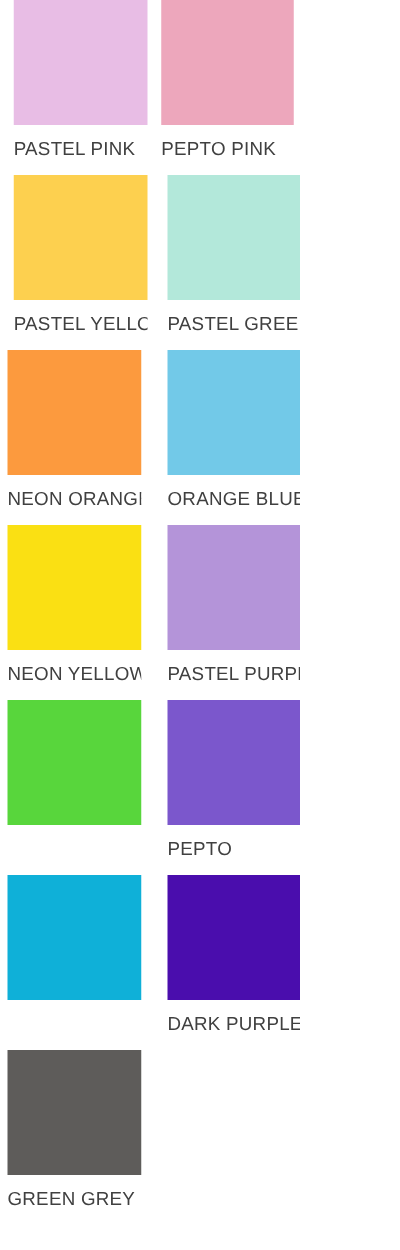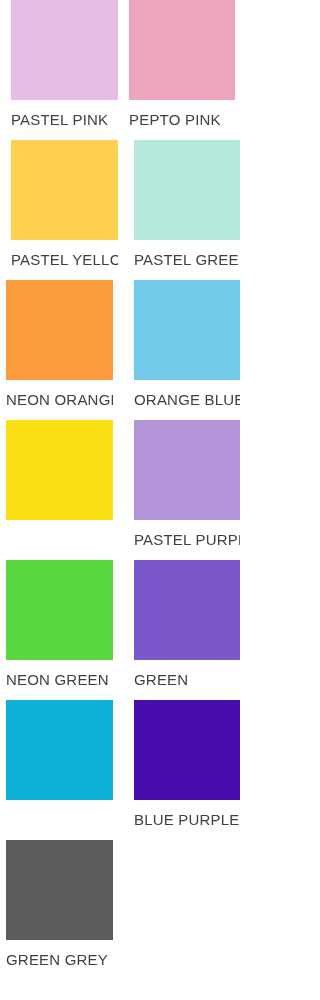--- a/index.html
+++ b/index.html
@@ -81,44 +81,44 @@
     <div class="swatch-label">NEON ORANGE</div>
   </div>
 
   <div class="swatch-cell col-left">
     <div class="swatch-chip" style="background-color: rgb(114, 201, 232);"></div>
     <div class="swatch-label">ORANGE BLUE</div>
   </div>
 
   <div class="swatch-cell col-right">
     <div class="swatch-chip" style="background-color: rgb(250, 224, 19);"></div>
+    <div class="swatch-label">NEON YELLOW</div>
   </div>
 
   <div class="swatch-cell col-left">
     <div class="swatch-chip" style="background-color: rgb(180, 148, 217);"></div>
     <div class="swatch-label">PASTEL PURPLE</div>
   </div>
 
   <div class="swatch-cell col-right">
     <div class="swatch-chip" style="background-color: rgb(88, 214, 60);"></div>
-    <div class="swatch-label">NEON GREEN</div>
   </div>
 
   <div class="swatch-cell col-left">
     <div class="swatch-chip" style="background-color: rgb(123, 87, 204);"></div>
-    <div class="swatch-label">GREEN</div>
+    <div class="swatch-label">PEPTO</div>
   </div>
 
   <div class="swatch-cell col-right">
     <div class="swatch-chip" style="background-color: rgb(15, 176, 216);"></div>
   </div>
 
   <div class="swatch-cell col-left">
     <div class="swatch-chip" style="background-color: rgb(74, 13, 173);"></div>
-    <div class="swatch-label">BLUE PURPLE</div>
+    <div class="swatch-label">DARK PURPLE</div>
   </div>
 
   <div class="swatch-cell col-right">
     <div class="swatch-chip" style="background-color: rgb(94, 92, 90);"></div>
     <div class="swatch-label">GREEN GREY</div>
   </div>
 
 </div>
 
 </body></html>

